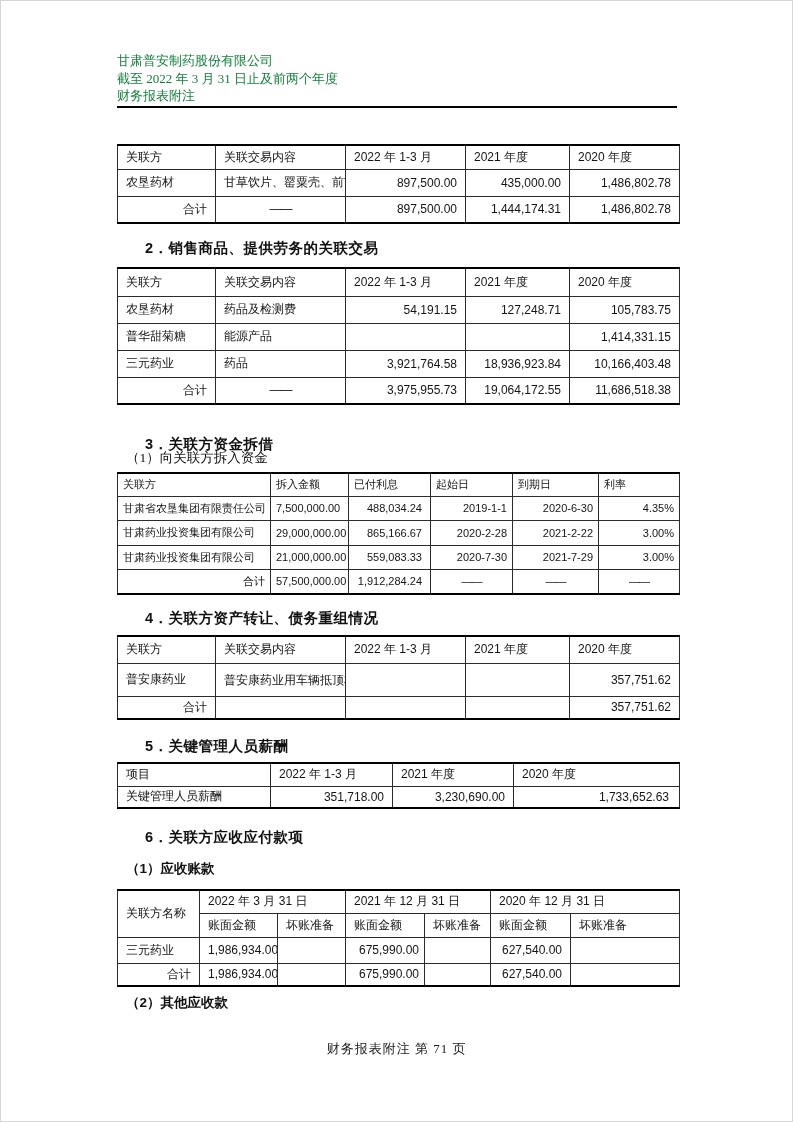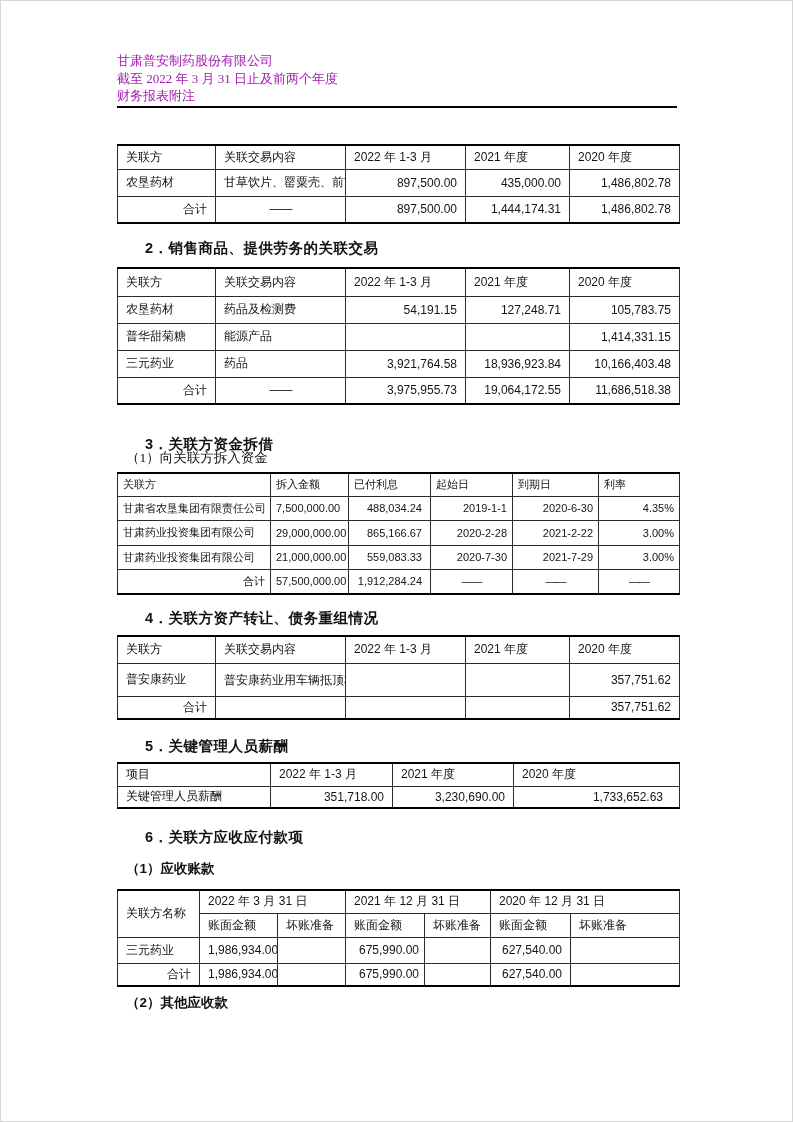--- a/index.html
+++ b/index.html
@@ -2,21 +2,21 @@
 <html><head>
 <meta charset="utf-8">
 <style>
   html,body{margin:0;padding:0;background:#ffffff;}
   .page{
     position:relative;width:793px;height:1122px;background:#ffffff;
     font-family:"Liberation Serif",serif;color:#111;overflow:hidden;
     box-shadow:inset 0 0 0 1px #d6d6d6;
   }
   
-  .hdr{position:absolute;left:117px;top:52px;font-size:13px;line-height:17.5px;color:#a21caf;}
+  .hdr{position:absolute;left:117px;top:52px;font-size:13px;line-height:17.5px;color:#15803d;}
   .hrule{position:absolute;left:117px;top:106px;width:560px;height:2px;background:#000;}
   
   .sec-title{position:absolute;left:145px;font-size:14.5px;font-weight:700;
     font-family:"Liberation Sans","Liberation Serif",serif;letter-spacing:.5px;white-space:nowrap;}
   .sub-title{position:absolute;left:126px;font-size:13.5px;white-space:nowrap;font-family:Liberation Serif, serif;}
   .sub-bold{font-weight:700;font-family:"Liberation Sans","Liberation Serif",serif;}
   
   table.ft{position:absolute;left:117px;width:562px;border-collapse:collapse;table-layout:fixed;
     border-top:2.5px solid #000;border-bottom:2.5px solid #000;
     font-family:"Liberation Sans","Liberation Serif",sans-serif;}
@@ -228,21 +228,21 @@
         <tr style="height:23px">
       <td class="hd">项目</td>
       <td class="hd">2022 年 1-3 月</td>
       <td class="hd">2021 年度</td>
       <td class="hd">2020 年度</td>
     </tr>
     <tr style="height:22px">
       <td class="lt">关键管理人员薪酬</td>
       <td class="rt">351,718.00</td>
       <td class="rt">3,230,690.00</td>
-      <td class="rt" style="padding-right:16px">1,733,652.63</td>
+      <td class="rt" style="padding-right:10px">1,733,652.63</td>
     </tr>
   </tbody>
     </table>
 
   <div class="sec-title" style="top:828px">6．关联方应收应付款项</div>
   <div class="sub-title sub-bold" style="top:860px">（1）应收账款</div>
   <table class="ft" id="t6" style="top:889px">
     <colgroup>
         <col style="width:82px">
         <col style="width:78px">
@@ -282,14 +282,15 @@
       <td class="rt"></td>
       <td class="rt" style="padding-right:5px">675,990.00</td>
       <td class="rt"></td>
       <td class="rt" style="padding-right:8px">627,540.00</td>
       <td class="rt"></td>
     </tr>
   </tbody>
     </table>
   <div class="sub-title sub-bold" style="top:994px">（2）其他应收款</div>
 
+  <div class="footer">财务报表附注  第 71 页</div>
 
 </div>
 
 </body></html>

